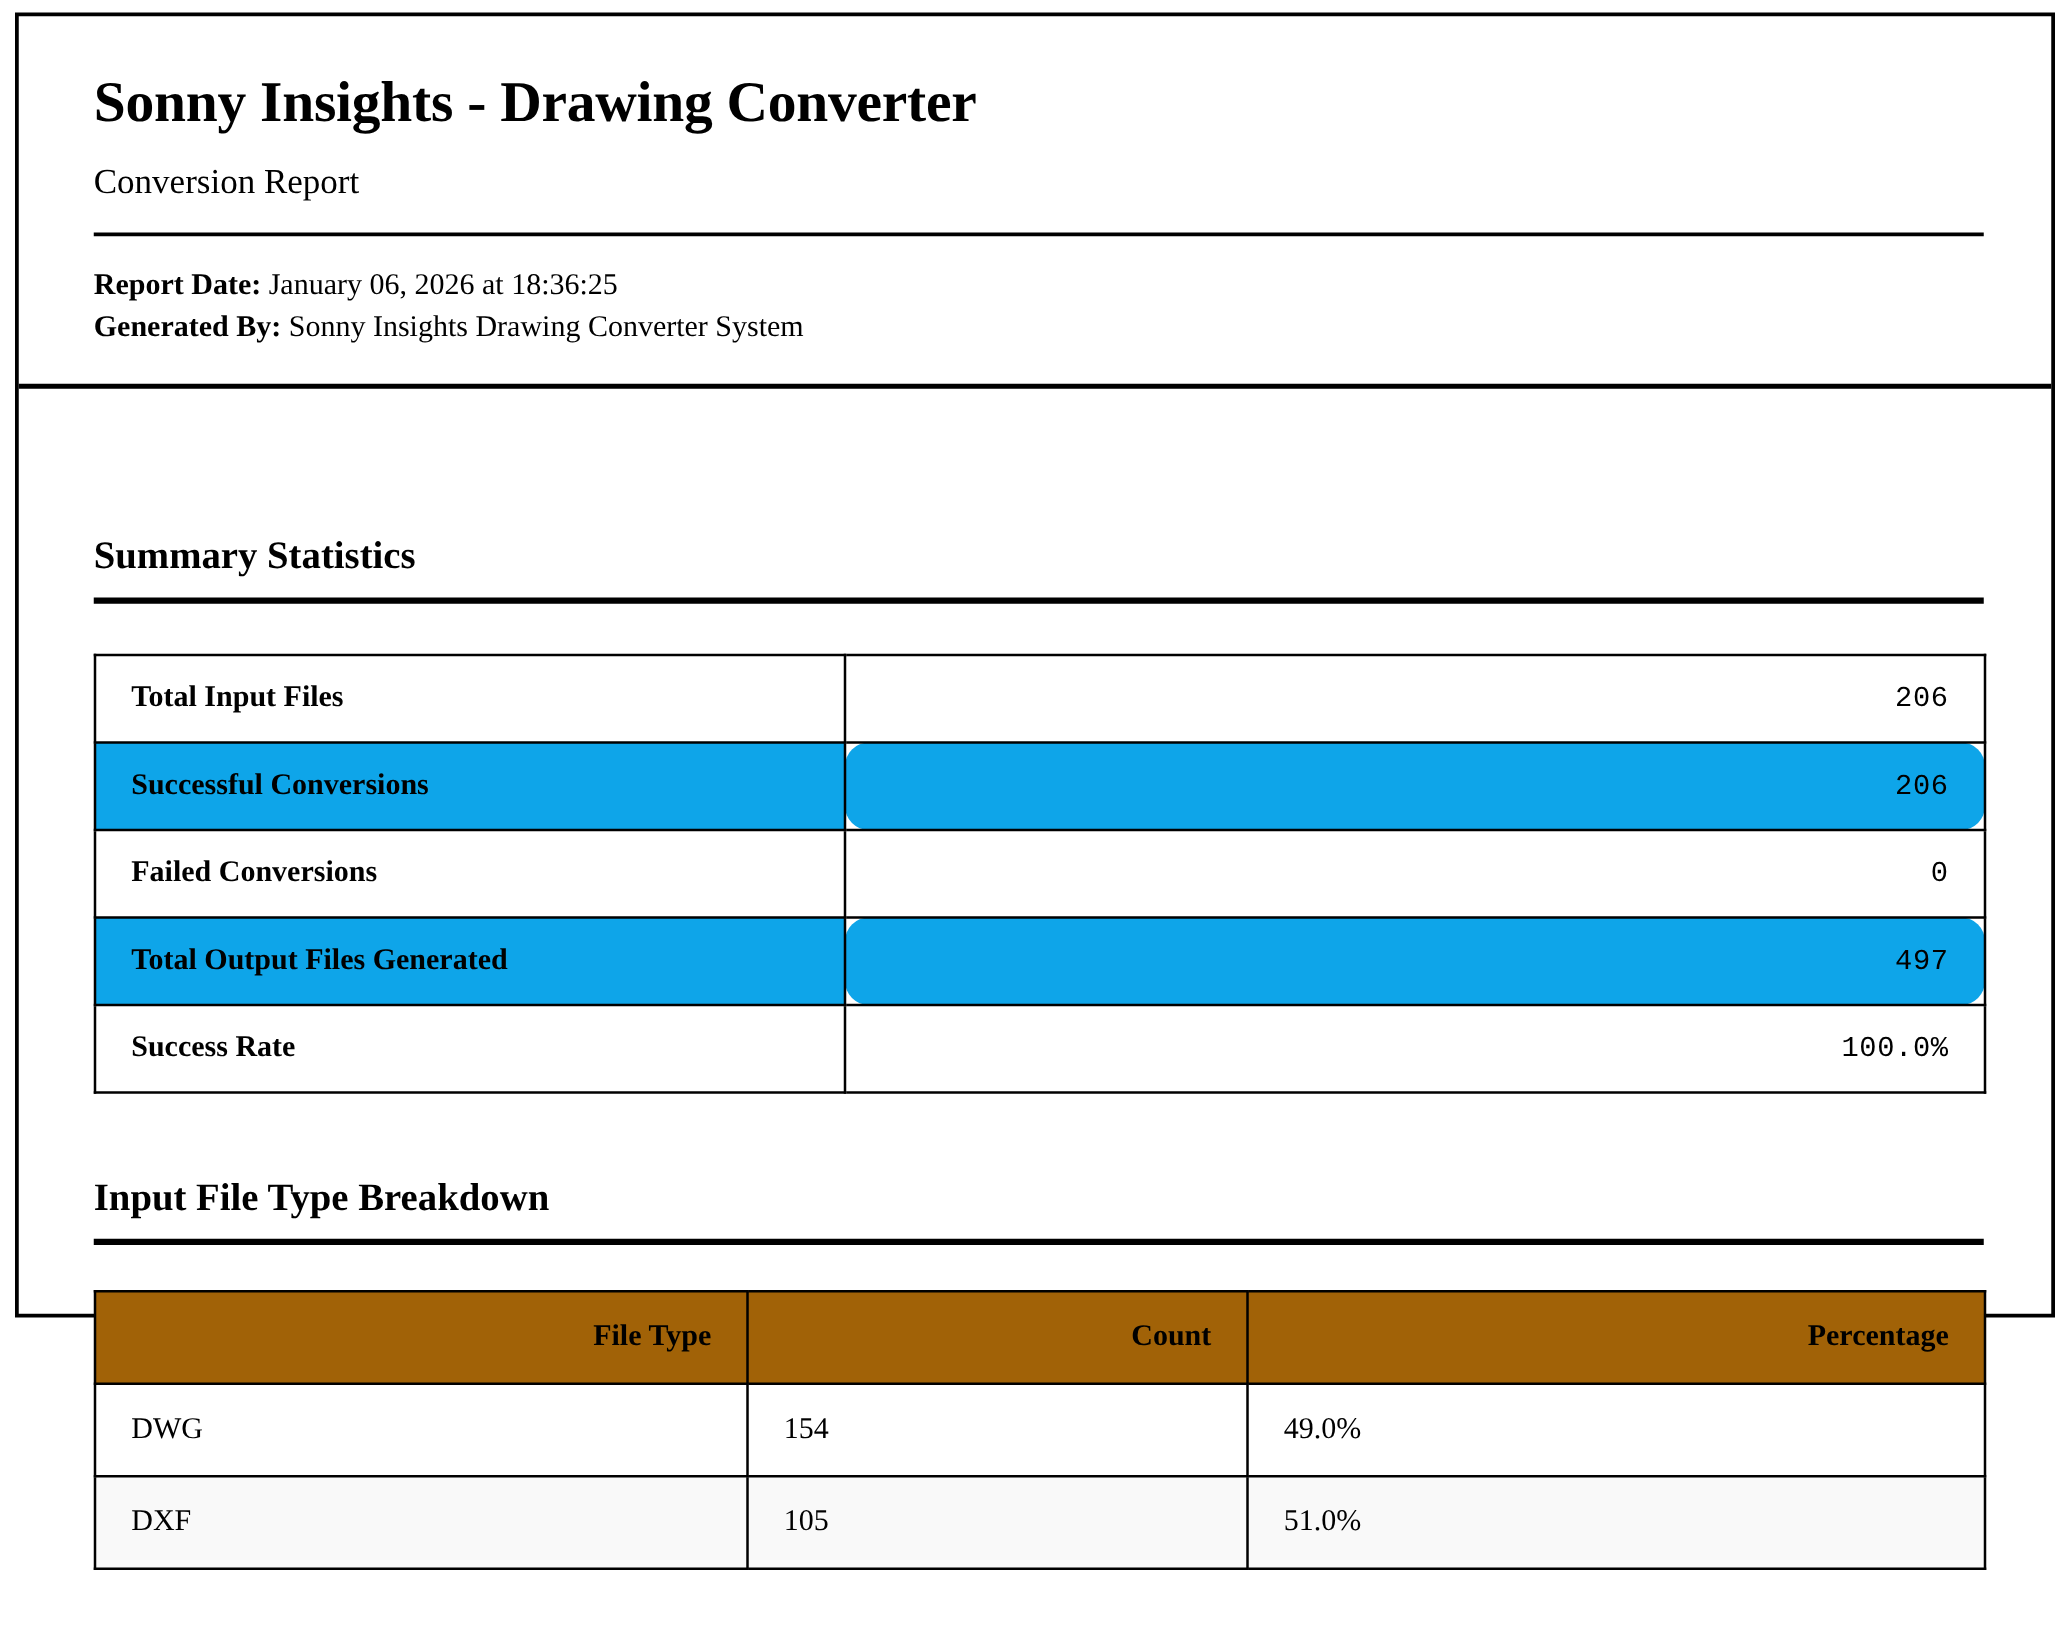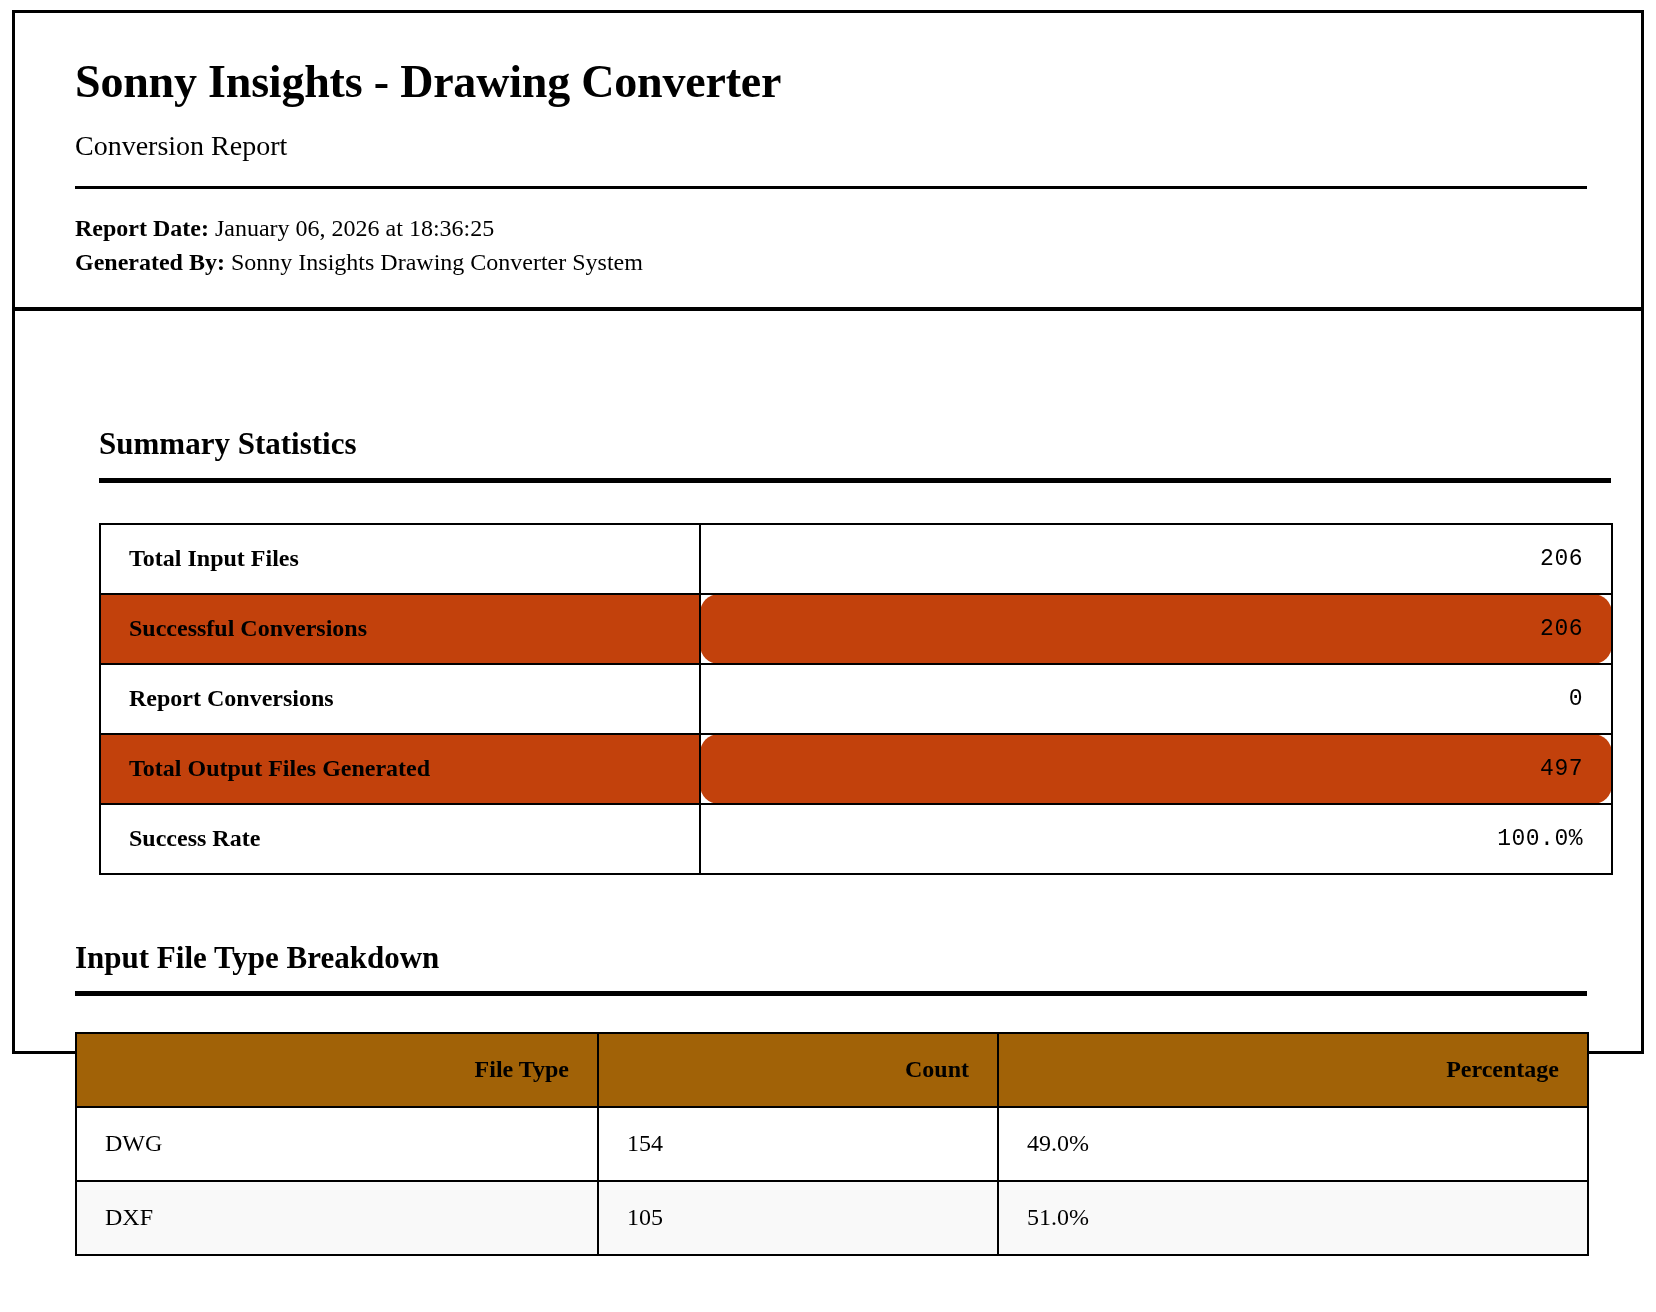--- a/index.html
+++ b/index.html
@@ -75,21 +75,21 @@
     padding: 0;
     line-height: 1.1;
   }
   .section-rule {
     border: none;
     border-top: 5px solid #000000;
     margin: 16px 0 0 0;
     width: 1512px;
   }
 
-  .section-block-stats { padding-top: 116px; margin-left: 24px; }
+  .section-block-stats { padding-top: 116px; }
   .section-block-breakdown { padding-top: 66px; }
 
   
   table {
     border-collapse: collapse;
     width: 1512px;
     margin-top: 40px;
     table-layout: fixed;
   }
   table td, table th {
@@ -109,21 +109,21 @@
     font-weight: bold;
     height: 70px;
   }
   .stats-table td.stat-value {
     text-align: right;
     font-family: "Liberation Mono", "DejaVu Sans Mono", monospace;
     font-size: 23px;
     letter-spacing: 0.5px;
     border-radius: 19px;
   }
-  .stats-table tr.alt td { background: #c2410c; }
+  .stats-table tr.alt td { background: #0ea5e9; }
 
   
   .breakdown-table { margin-top: 36px; }
   .breakdown-table col.c-type { width: 522px; }
   .breakdown-table col.c-count { width: 400px; }
   .breakdown-table col.c-pct { width: 590px; }
   .breakdown-table th {
     font-weight: bold;
     background: #a16207;
     height: 74px;
@@ -165,21 +165,21 @@
         <tbody>
           <tr>
             <td class="stat-label">Total Input Files</td>
             <td class="stat-value">206</td>
           </tr>
           <tr class="alt">
             <td class="stat-label">Successful Conversions</td>
             <td class="stat-value">206</td>
           </tr>
           <tr>
-            <td class="stat-label">Report Conversions</td>
+            <td class="stat-label">Failed Conversions</td>
             <td class="stat-value">0</td>
           </tr>
           <tr class="alt">
             <td class="stat-label">Total Output Files Generated</td>
             <td class="stat-value">497</td>
           </tr>
           <tr>
             <td class="stat-label">Success Rate</td>
             <td class="stat-value">100.0%</td>
           </tr>

